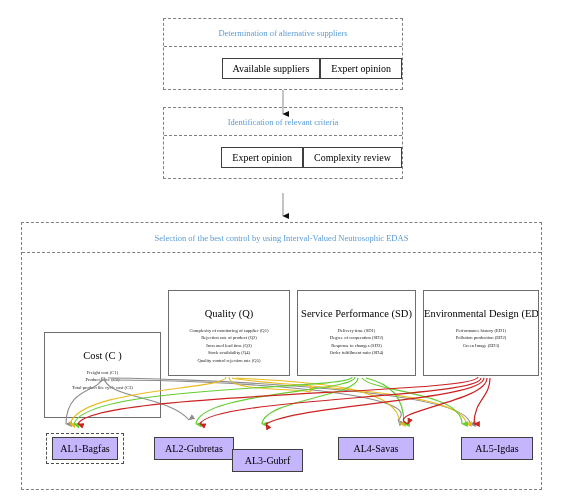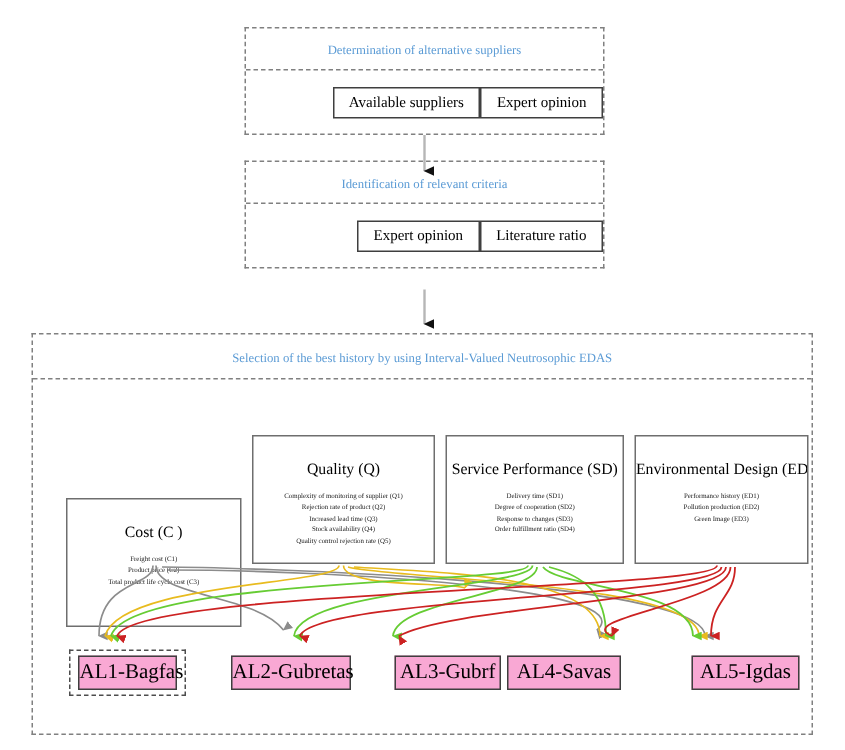--- a/index.html
+++ b/index.html
@@ -110,25 +110,25 @@
   #crit-q  { left: 168px; width: 122px; }
   #crit-sd { left: 297px; width: 119px; }
   #crit-ed { left: 423px; width: 116px; }
 
   
   .alt {
     position: absolute;
     top: 437px;
     height: 23px;
     border: 1.3px solid #3f3f3f;
-    background: #f9a8d4;
+    background: #c4b5fd;
     box-sizing: border-box;
     text-align: center;
     line-height: 21px;
-    font-size: 14px;
+    font-size: 10px;
     color: #000000;
     white-space: nowrap;
   }
   .alt-sel-ring {
     position: absolute;
     border: 1.2px dashed #4d4d4d;
     box-sizing: border-box;
     background: transparent;
   }
 
@@ -151,26 +151,26 @@
     <div class="stage-body">
       <div class="sbox">Available suppliers</div>
       <div class="sbox">Expert opinion</div>
     </div>
   </div>
 
   <div class="stage" id="stage2" style="left:163px; top:107px; width:240px; height:72px;">
     <div class="stage-title">Identification of relevant criteria</div>
     <div class="stage-body">
       <div class="sbox">Expert opinion</div>
-      <div class="sbox">Literature ratio</div>
+      <div class="sbox">Complexity review</div>
     </div>
   </div>
 
   <div class="stage" id="stage3">
-    <div class="stage-title">Selection of the best history by using Interval-Valued Neutrosophic EDAS</div>
+    <div class="stage-title">Selection of the best control by using Interval-Valued Neutrosophic EDAS</div>
   </div>
 
   <div class="crit" id="crit-c">
     <div class="crit-title">Cost (C )</div>
     <div class="crit-list">
       <div>Freight cost (C1)</div>
       <div>Product price (C2)</div>
       <div>Total product life cycle cost (C3)</div>
     </div>
   </div>
@@ -259,17 +259,17 @@
       <path d="M484,378 C484,400 300,404 266,424" marker-end="url(#ah-red)"></path>
       <path d="M487,378 C487,402 380,412 408,424" marker-end="url(#ah-red)"></path>
       <path d="M490,378 C490,398 474,400 474,424" marker-end="url(#ah-red)"></path>
     </g>
   </svg>
 
   <div class="alt-sel-ring" style="left:46px; top:433px; width:78px; height:31px;"></div>
 
   <div class="alt" style="left:52px;  width:66px;">AL1-Bagfas</div>
   <div class="alt" style="left:154px; width:80px;">AL2-Gubretas</div>
-  <div class="alt" style="left:263px; width:71px;">AL3-Gubrf</div>
+  <div class="alt" style="left:232px; width:71px;margin-top:12px;">AL3-Gubrf</div>
   <div class="alt" style="left:338px; width:76px;">AL4-Savas</div>
   <div class="alt" style="left:441px; width:72px;margin-left:20px;">AL5-Igdas</div>
 
 </div>
 
 </body></html>

